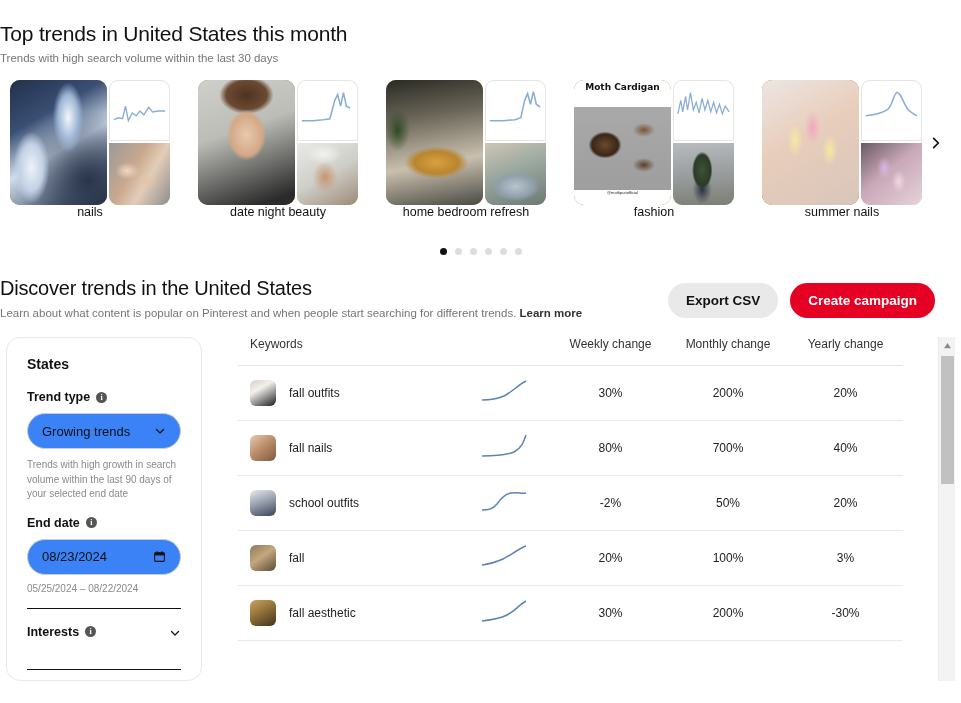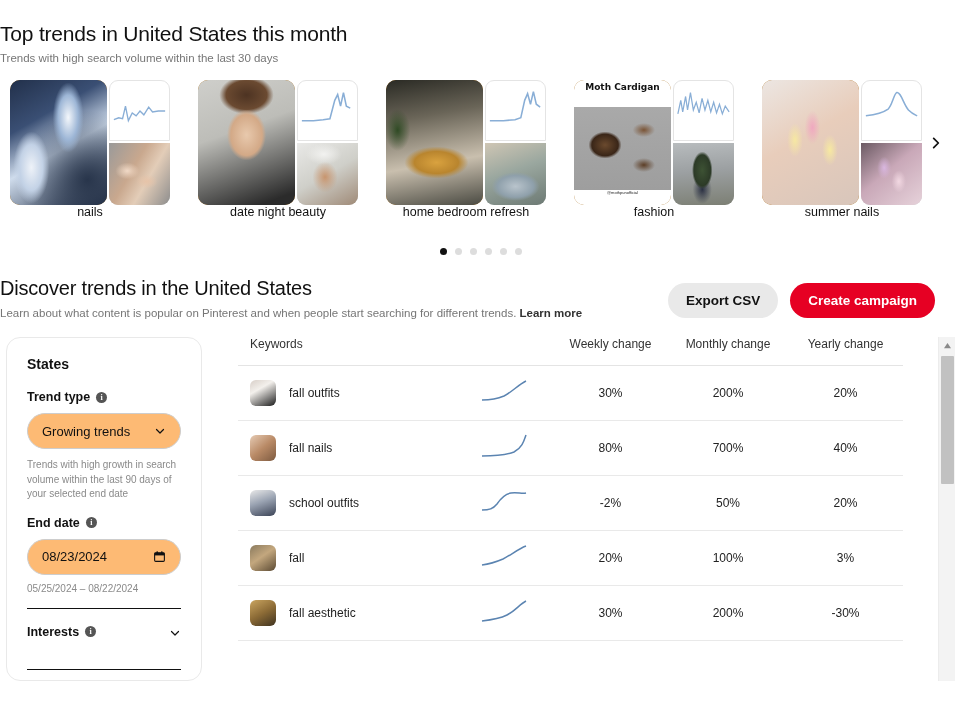--- a/index.html
+++ b/index.html
@@ -243,21 +243,21 @@
   .select-box, .date-box {
     border: 1px solid #cdcdcd;
     border-radius: 18px;
     height: 36px;
     display: flex;
     align-items: center;
     justify-content: space-between;
     padding: 0 14px;
     font-size: 13px;
     cursor: pointer;
-    background: #fdba74;
+    background: #3b82f6;
   }
   .filter-help {
     font-size: 10px;
     color: #8a8a8a;
     line-height: 1.45;
     margin: 9px 0 14px 0;
   }
   .date-sub {
     font-size: 10px;
     color: #8a8a8a;

